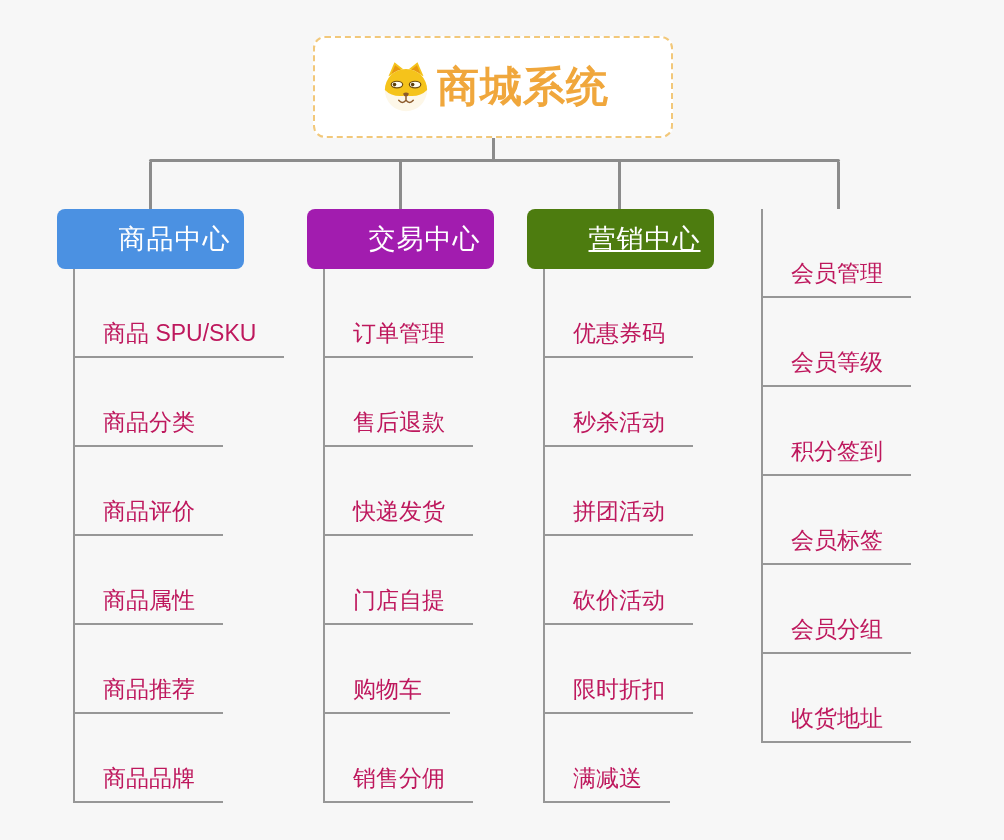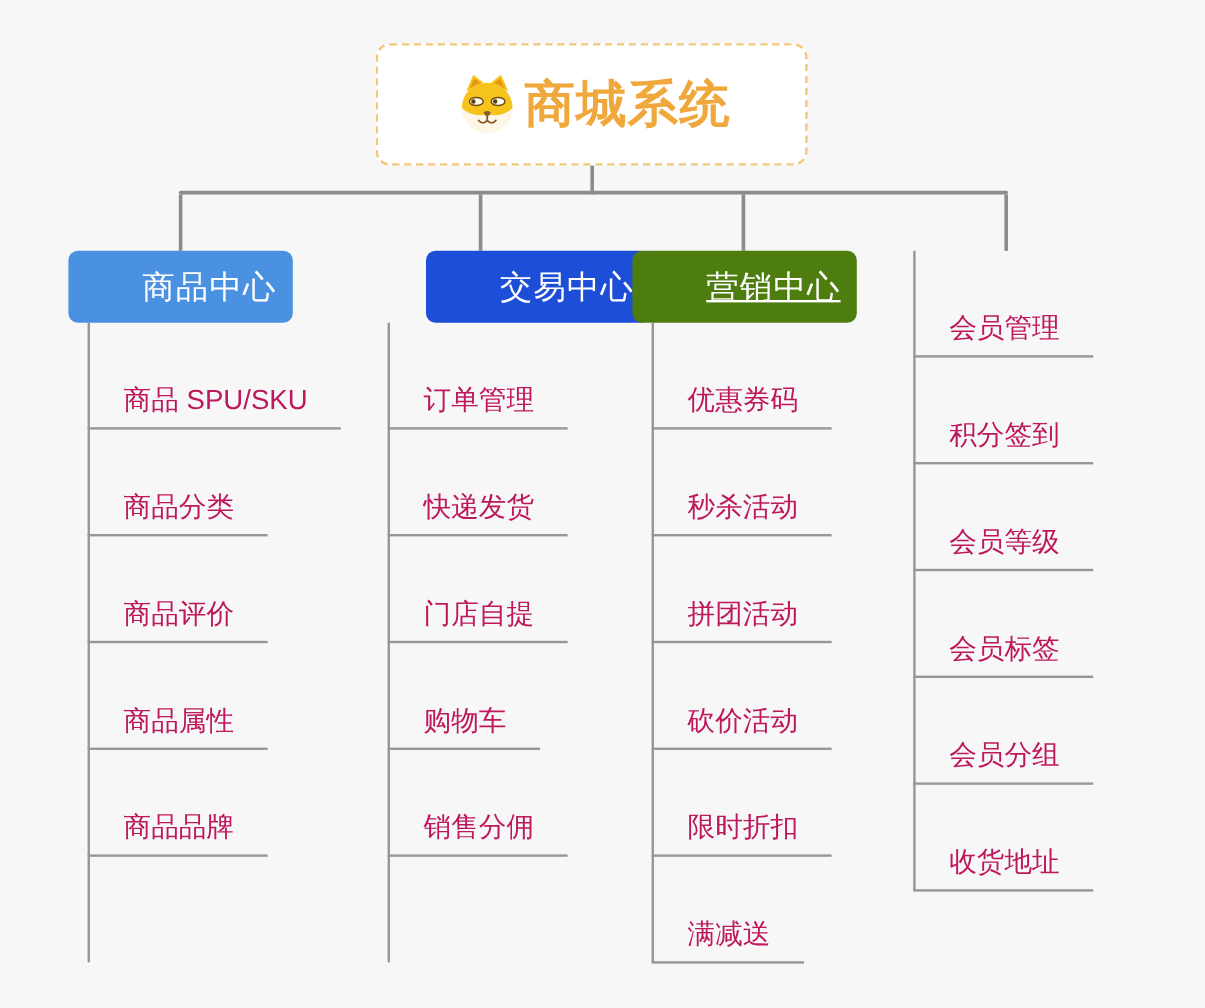--- a/index.html
+++ b/index.html
@@ -108,30 +108,36 @@
           <div class="sub-item">
     <span class="sub-label">商品分类</span>
   </div>
           <div class="sub-item">
     <span class="sub-label">商品评价</span>
   </div>
           <div class="sub-item">
     <span class="sub-label">商品属性</span>
   </div>
           <div class="sub-item">
+    <span class="sub-label">商品推荐</span>
+  </div>
+          <div class="sub-item">
     <span class="sub-label">商品品牌</span>
   </div>
         </div>
   </div>
       <div class="column c1">
-    <div class="branch-node" style="background: #1d4ed8; margin-left: 48px;">交易中心</div>
+    <div class="branch-node" style="background: #a21caf;">交易中心</div>
     <div class="subtree">
       <div class="vline"></div>
     <div class="sub-item">
     <span class="sub-label">订单管理</span>
+  </div>
+          <div class="sub-item">
+    <span class="sub-label">售后退款</span>
   </div>
           <div class="sub-item">
     <span class="sub-label">快递发货</span>
   </div>
           <div class="sub-item">
     <span class="sub-label">门店自提</span>
   </div>
           <div class="sub-item">
     <span class="sub-label">购物车</span>
   </div>
@@ -164,24 +170,24 @@
   </div>
         </div>
   </div>
       <div class="column c3">
     <div class="subtree">
       <div class="vline"></div>
     <div class="sub-item">
     <span class="sub-label">会员管理</span>
   </div>
           <div class="sub-item">
-    <span class="sub-label">积分签到</span>
+    <span class="sub-label">会员等级</span>
   </div>
           <div class="sub-item">
-    <span class="sub-label">会员等级</span>
+    <span class="sub-label">积分签到</span>
   </div>
           <div class="sub-item">
     <span class="sub-label">会员标签</span>
   </div>
           <div class="sub-item">
     <span class="sub-label">会员分组</span>
   </div>
           <div class="sub-item">
     <span class="sub-label">收货地址</span>
   </div>

